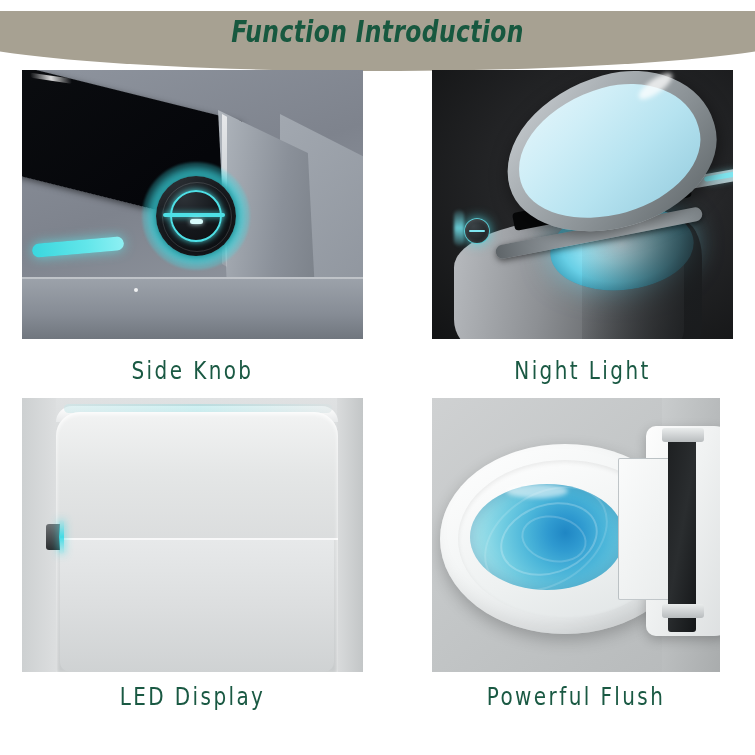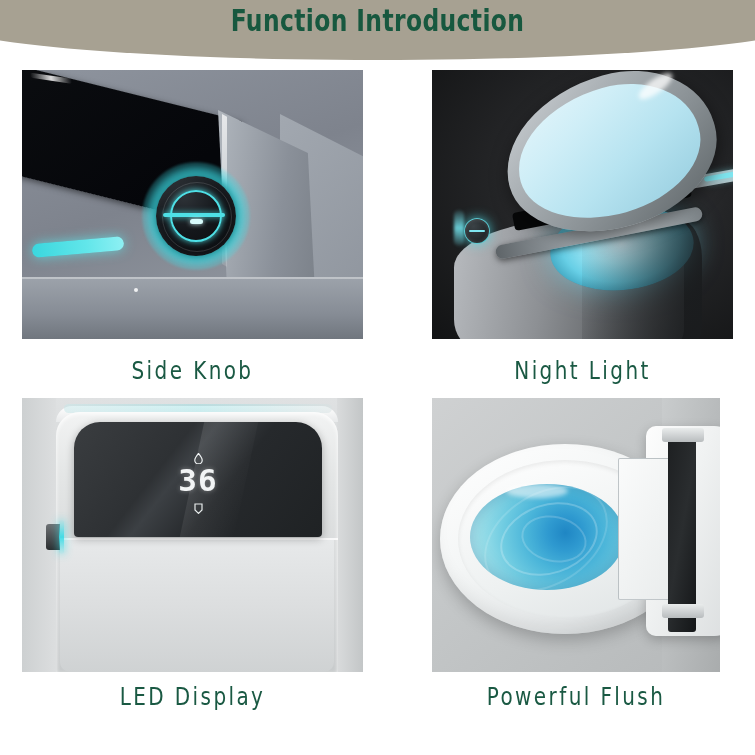--- a/index.html
+++ b/index.html
@@ -11,24 +11,25 @@
     width: 755px;
     height: 755px;
     position: relative;
     overflow: hidden;
     font-family: "Liberation Sans", sans-serif;
   }
 
   
   .banner-wrap {
     position: absolute;
-    left: 0; top: 0;
+    left: 0; top: 11px;
     width: 755px;
     height: 62px;
     overflow: hidden;
+    font-style: italic;
   }
   .banner-shape {
     position: absolute;
     left: -60px;
     top: -120px;
     width: 875px;
     height: 180px;
     background: #a7a192;
     border-radius: 0 0 50% 50% / 0 0 22% 22%;
   }
@@ -632,36 +633,20 @@
 
   <div class="cell cell-bl">
     <div class="panel p3">
       <div class="p3-wallL"></div>
       <div class="p3-wallR"></div>
       <div class="p3-topedge"></div>
       <div class="p3-top-strip"></div>
       <div class="p3-tank"></div>
       <div class="p3-bodylow"></div>
       <div class="p3-seam"></div>
-      <div class="p3-screen">
-        <div class="p3-screen-sheen"></div>
-        <div class="p3-readout">
-          <div class="p3-drop">
-            <svg viewBox="0 0 9 11" width="9" height="11" aria-hidden="true">
-              <path d="M4.5 0.4 C4.5 0.4 0.8 5.0 0.8 7.2 A3.7 3.7 0 0 0 8.2 7.2 C8.2 5.0 4.5 0.4 4.5 0.4 Z" fill="none" stroke="#f0f3f4" stroke-width="1.2"></path>
-            </svg>
-          </div>
-          <div class="p3-digits">36</div>
-          <div class="p3-unit">
-            <svg viewBox="0 0 9 11" width="9" height="11" aria-hidden="true">
-              <path d="M1 1 H8 V7 L4.5 10.4 L1 7 Z" fill="none" stroke="#e8ecec" stroke-width="1.2"></path>
-            </svg>
-          </div>
-        </div>
-      </div>
       <div class="p3-sidebtn"></div>
       <div class="p3-sidebtn-glow"></div>
     </div>
     <div class="caption cap-bot">LED Display</div>
   </div>
 
   <div class="cell cell-br">
     <div class="panel p4">
       <div class="p4-floor"></div>
       <div class="p4-bowl"></div>

